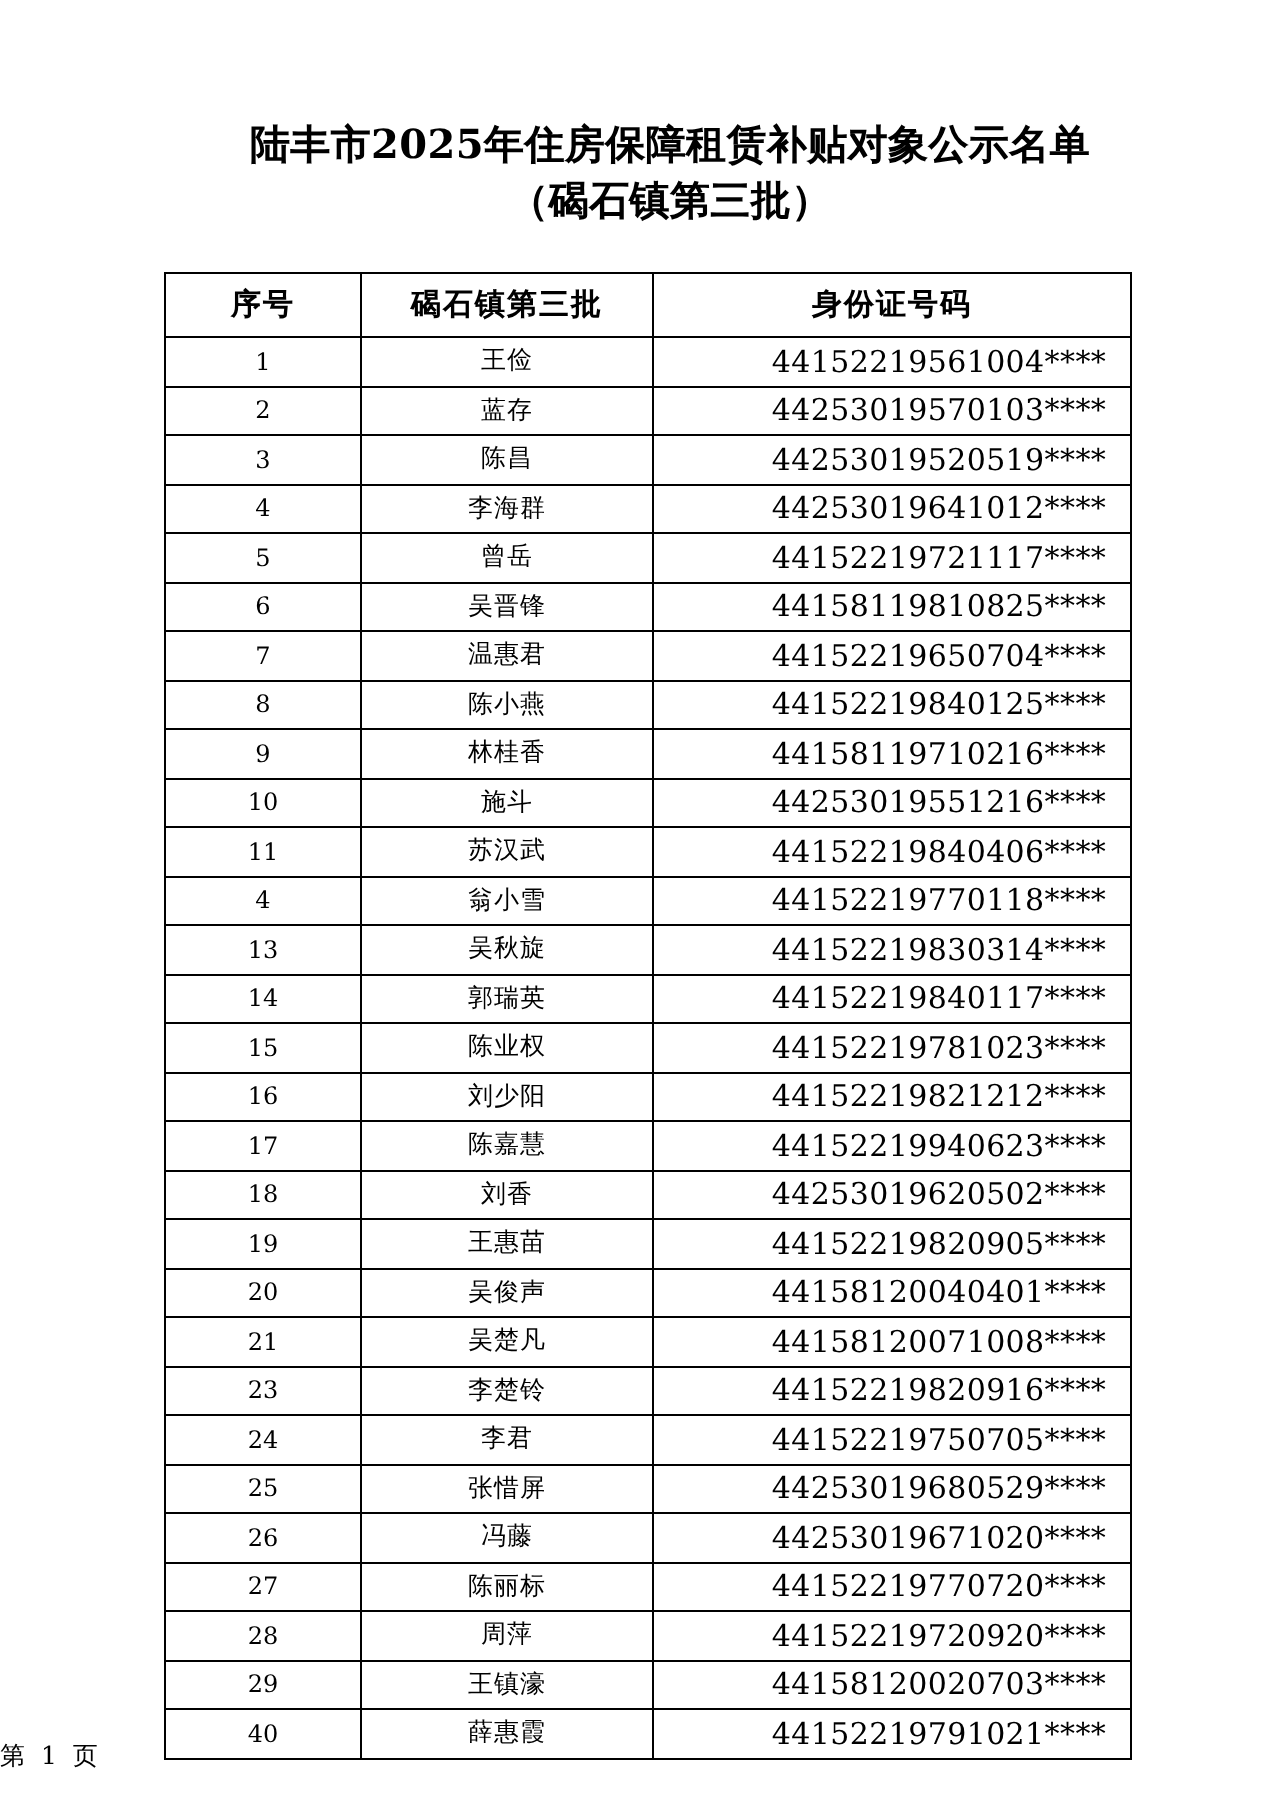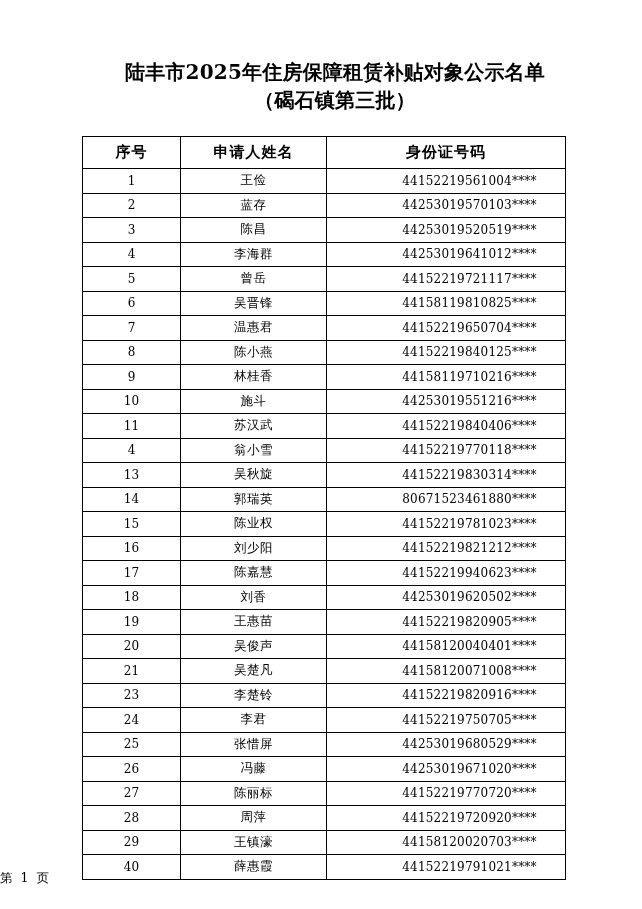--- a/index.html
+++ b/index.html
@@ -68,21 +68,21 @@
     font-weight: normal;
   }
   table.roster td.seq {
     font-size: 12px;
   }
   table.roster td.name {
     font-size: 12.5px;
     letter-spacing: 0.5px;
   }
   table.roster td.idnum {
-    font-size: 12px;
+    font-size: 15px;
     letter-spacing: 0.2px;
     padding-left: 47px;
   }
 
   .page-footer {
     position: absolute;
     left: 0;
     right: 0;
     bottom: 22px;
     text-align: left;
@@ -103,21 +103,21 @@
   <div class="table-wrap">
     <table class="roster">
       <colgroup>
         <col class="c-seq">
         <col class="c-name">
         <col class="c-id">
       </colgroup>
       <thead>
         <tr>
           <th>序号</th>
-          <th>申请人姓名</th>
+          <th>碣石镇第三批</th>
           <th>身份证号码</th>
         </tr>
       </thead>
       <tbody id="roster-body">
           <tr>
             <td class="seq">1</td>
             <td class="name">王俭</td>
             <td class="idnum">44152219561004****</td>
           </tr>
           <tr>
@@ -176,21 +176,21 @@
             <td class="idnum">44152219770118****</td>
           </tr>
           <tr>
             <td class="seq">13</td>
             <td class="name">吴秋旋</td>
             <td class="idnum">44152219830314****</td>
           </tr>
           <tr>
             <td class="seq">14</td>
             <td class="name">郭瑞英</td>
-            <td class="idnum">80671523461880****</td>
+            <td class="idnum">44152219840117****</td>
           </tr>
           <tr>
             <td class="seq">15</td>
             <td class="name">陈业权</td>
             <td class="idnum">44152219781023****</td>
           </tr>
           <tr>
             <td class="seq">16</td>
             <td class="name">刘少阳</td>
             <td class="idnum">44152219821212****</td>

